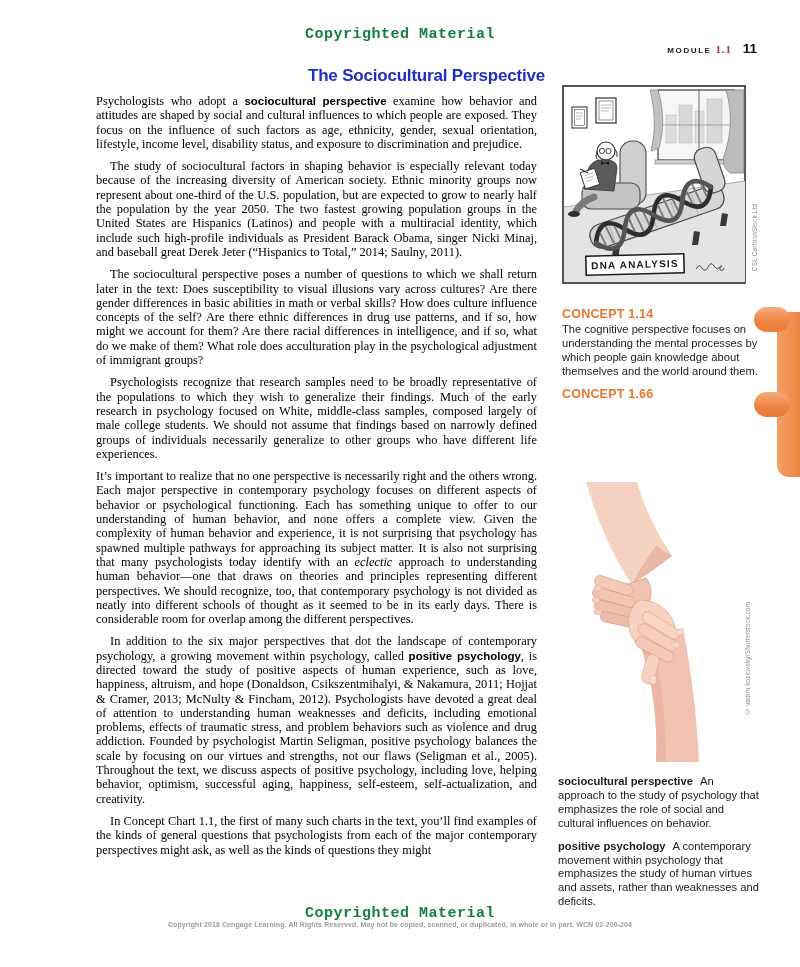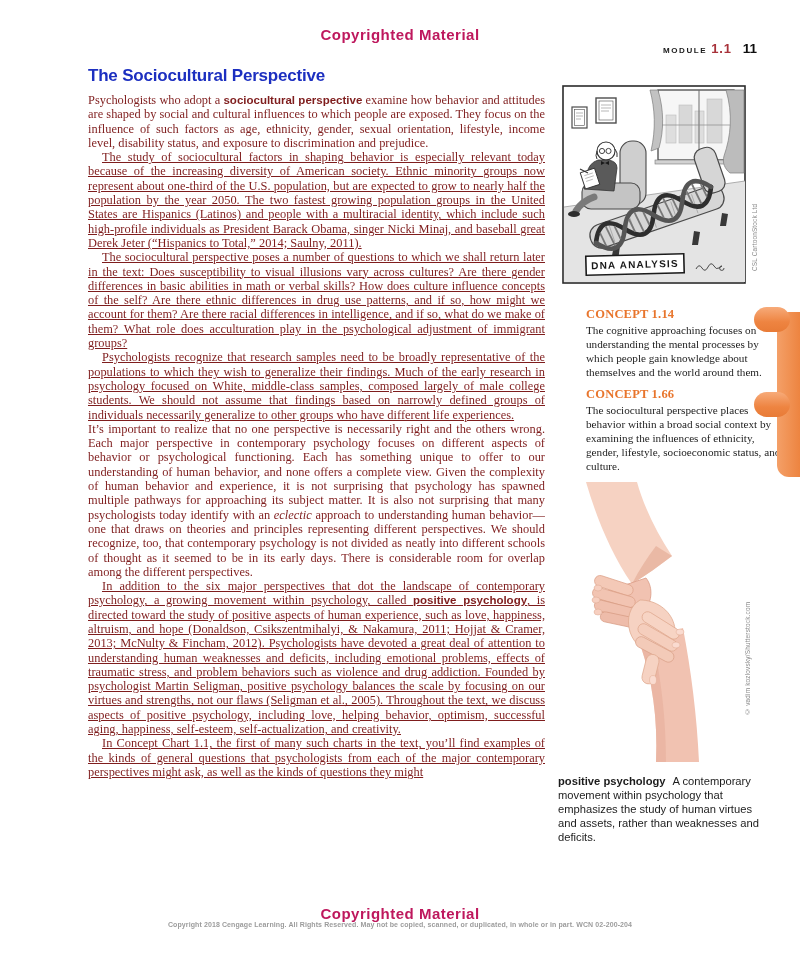--- a/index.html
+++ b/index.html
@@ -1,46 +1,46 @@
 <!DOCTYPE html>
 <html><head>
 <meta charset="utf-8">
 <style>
   html,body{margin:0;padding:0;background:#ffffff;}
   body{position:relative;width:800px;height:967px;overflow:hidden;
        font-family:"Liberation Serif",serif;color:#111;}
 
   .watermark{position:absolute;left:0;right:0;text-align:center;
-    font-family:Liberation Sans, sans-serif;font-size:15px;font-weight:bold;
-    color:#be185d;letter-spacing:.5px;}
+    font-family:Liberation Mono, monospace;font-size:15px;font-weight:bold;
+    color:#15803d;letter-spacing:.5px;}
   .wm-top{top:26px;}
   .wm-bottom{top:905px;z-index:6;}
 
   .module-line{position:absolute;top:41px;right:43px;display:flex;align-items:baseline;
     font-family:"Liberation Sans",sans-serif;}
   .module-label{font-size:8px;font-weight:bold;letter-spacing:1.6px;color:#1a1a1a;margin-right:4px;}
-  .module-number{font-size:13px;font-weight:bold;letter-spacing:.8px;color:#a8323a;}
+  .module-number{font-size:11px;font-weight:bold;letter-spacing:.8px;color:#a8323a;font-family:Liberation Serif, serif;}
   .page-number{font-size:13.5px;font-weight:bold;color:#0e0e0e;margin-left:11px;}
 
   .left-col{position:absolute;left:88px;top:66px;width:457px;}
   h1.section{font-family:"Liberation Sans",sans-serif;font-size:17px;font-weight:bold;
-    color:#1c2fc0;margin:0 0 7px 0;letter-spacing:-.2px;}
+    color:#1c2fc0;margin:0 0 7px 0;letter-spacing:-.2px;text-align:right;}
   h1.sec2{margin:11px 0 7px 0;}
-  p.body{font-size:12.4px;line-height:14.3px;text-align:justify;margin:0;color:#7f1d1d;}
-  p.indent{text-indent:14px;text-decoration:underline;}
+  p.body{font-size:12.4px;line-height:14.3px;text-align:justify;margin:8px;color:#000000;}
+  p.indent{text-indent:14px;}
   .i{font-style:italic;}
   .term{font-family:"Liberation Sans",sans-serif;font-weight:bold;font-size:11.5px;}
 
   .cartoon-wrap{position:absolute;left:562px;top:85px;}
   .vcredit{position:absolute;font-family:"Liberation Sans",sans-serif;font-size:6.4px;
     color:#8a8a8a;writing-mode:vertical-rl;transform:rotate(180deg);letter-spacing:.2px;white-space:nowrap;}
   #cartoon-credit{left:751px;top:183px;height:88px;}
   #photo-credit{left:744px;top:585px;height:130px;}
 
-  .concept{position:absolute;left:586px;width:202px;font-family:Liberation Serif, serif;}
+  .concept{position:absolute;left:562px;width:202px;font-family:Liberation Sans, sans-serif;}
   #concept-1{top:307px;}
   #concept-2{top:387px;}
   .concept h3{margin:0 0 2px 0;font-size:12.5px;font-weight:bold;color:#e8752c;letter-spacing:.2px;}
   .concept p{margin:0;font-size:11.2px;line-height:13.9px;color:#1c1c1c;}
 
   .tabs{position:absolute;right:0;top:305px;width:46px;height:175px;z-index:5;}
   .tab-bar{position:absolute;right:0;top:7px;width:23px;height:165px;
     border-radius:12px 0 0 12px;background:linear-gradient(90deg,#f4a068,#ed8440);}
   .tab-nub{position:absolute;right:10px;width:36px;height:25px;border-radius:13px;
     background:linear-gradient(180deg,#f7ab7a,#ee8441 60%,#e87b37);}
@@ -159,25 +159,24 @@
       <rect x="24" y="170" width="98" height="19" fill="#ffffff" stroke="#1c1c1c" stroke-width="1.6"></rect>
       <text x="73" y="183" text-anchor="middle" font-family="Liberation Sans, sans-serif" font-size="10" font-weight="bold" letter-spacing="1.2" fill="#1a1a1a">DNA ANALYSIS</text>
     </g>
     <path d="M134,184 q3,-6 6,-1 q3,5 6,-1 q3,-6 6,-1 q2,4 5,2 l3,-2 a2.2,2.2 0 1 0 2,2" fill="none" stroke="#4a4a4a" stroke-width="1"></path>
   </svg>
 </div>
 <div class="vcredit" id="cartoon-credit">CSL CartoonStock Ltd</div>
 
 <div class="concept" id="concept-1">
   <h3>CONCEPT 1.14</h3>
-  <p>The cognitive approaching focuses on understanding the mental processes by which people gain knowledge about themselves and the world around them.</p>
+  <p>The cognitive perspective focuses on understanding the mental processes by which people gain knowledge about themselves and the world around them.</p>
 </div>
 <div class="concept" id="concept-2">
   <h3>CONCEPT 1.66</h3>
-  <p>The sociocultural perspective places behavior within a broad social context by examining the influences of ethnicity, gender, lifestyle, socioeconomic status, and culture.</p>
 </div>
 
 <div class="tabs">
   <div class="tab-bar"></div>
   <div class="tab-nub" id="nub-1"></div>
   <div class="tab-nub" id="nub-2"></div>
 </div>
 
 <div class="photo-wrap">
   <svg width="190" height="280" viewBox="0 0 190 280">
@@ -205,18 +204,21 @@
       <ellipse cx="124" cy="150" rx="4" ry="3" fill="#fadbd0" stroke="#e0ab93" stroke-width="0.5"></ellipse>
       <ellipse cx="120" cy="163" rx="4" ry="3" fill="#fadbd0" stroke="#e0ab93" stroke-width="0.5"></ellipse>
       <ellipse cx="97" cy="198" rx="3.5" ry="4.5" fill="#fadbd0" stroke="#e0ab93" stroke-width="0.5"></ellipse>
     </g>
   </svg>
 </div>
 <div class="vcredit" id="photo-credit">© vadim kozlovsky/Shutterstock.com</div>
 
 <div class="glossary">
   <p class="entry">
+    <span class="gterm">sociocultural perspective</span><span>An approach to the study of psychology that emphasizes the role of social and cultural influences on behavior.</span>
+  </p>
+  <p class="entry">
     <span class="gterm">positive psychology</span><span>A contemporary movement within psychology that emphasizes the study of human virtues and assets, rather than weaknesses and deficits.</span>
   </p>
 </div>
 
 <div class="watermark wm-bottom">Copyrighted Material</div>
 <div class="footer-line">Copyright 2018 Cengage Learning. All Rights Reserved. May not be copied, scanned, or duplicated, in whole or in part.  WCN 02-200-204</div>
 
 </body></html>

